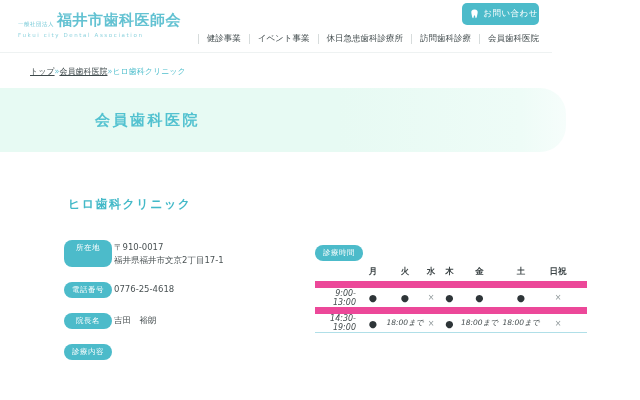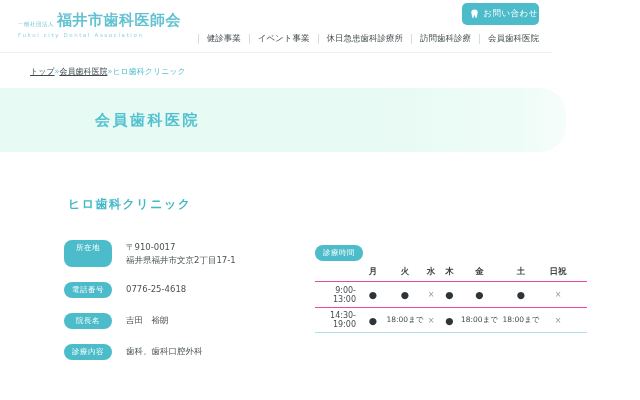--- a/index.html
+++ b/index.html
@@ -36,29 +36,29 @@
   .banner h1 { margin-left:95px; font-size:15px; font-weight:bold; letter-spacing:2.5px;
     color:#53c2d0; }
   
   .clinic-name { position:absolute; left:68px; top:196px; font-size:12px; font-weight:bold;
     letter-spacing:1.5px; color:#43b9c8; }
   .badge { display:inline-block; width:48px; background:#4cbbca; color:#fff;
     border-radius:8px; font-size:7.5px; text-align:center; padding:3px 0;
     letter-spacing:.5px; flex:none; }
   .details-col { position:absolute; left:64px; top:240px; width:245px; }
   .drow { display:flex; margin-bottom:15px; }
-  .dval { margin-left:14px; font-size:8.5px; line-height:13px; color:#4a5254; padding-top:1px; }
+  .dval { margin-left:2px; font-size:8.5px; line-height:13px; color:#4a5254; padding-top:1px; }
   
   .hours-col { position:absolute; left:315px; top:240px; width:272px; }
   .htable { margin-top:2px; }
   .trow { display:grid; grid-template-columns:45px 26px 38px 14px 23px 37px 46px 28px;
     align-items:center; }
   .thead { height:18px; }
   .thead .hcell { font-size:8.5px; color:#3c4446; text-align:center; font-weight:bold; }
-  .tdata { height:26px; border-top:1px solid #ec4899; }
+  .tdata { height:26px; border-top:7px solid #ec4899;font-style:italic; }
   .tdata:last-child { border-bottom:1px solid #b0dfe8; }
   .tcell { text-align:center; }
   .time { font-size:8px; color:#444c4e; text-align:right; padding-right:4px; }
   .tcell.dot { font-size:9.5px; color:#2e3538; }
   .tcell.cross { font-size:8px; color:#8d9698; }
   .tcell.note { font-size:7.5px; color:#444c4e; white-space:nowrap; }
   .closed-row { display:flex; margin-top:21px; }
   .cval { margin-left:17px; width:188px; font-size:8px; line-height:13px; color:#4a5254; }
 </style>
 </head>
@@ -125,23 +125,20 @@
       </div>
   </div>
   <div class="drow">
     <span class="badge">院長名</span>
     <div class="dval">
         <div>吉田　裕朗</div>
       </div>
   </div>
   <div class="drow">
     <span class="badge">診療内容</span>
-    <div class="dval">
-        <div>歯科、歯科口腔外科</div>
-      </div>
   </div>
 </div>
 
 <div class="hours-col">
   <span class="badge">診療時間</span>
 
   <div class="htable">
     <div class="trow thead">
       <div class="hcell"></div>
       <div class="hcell">月</div>

